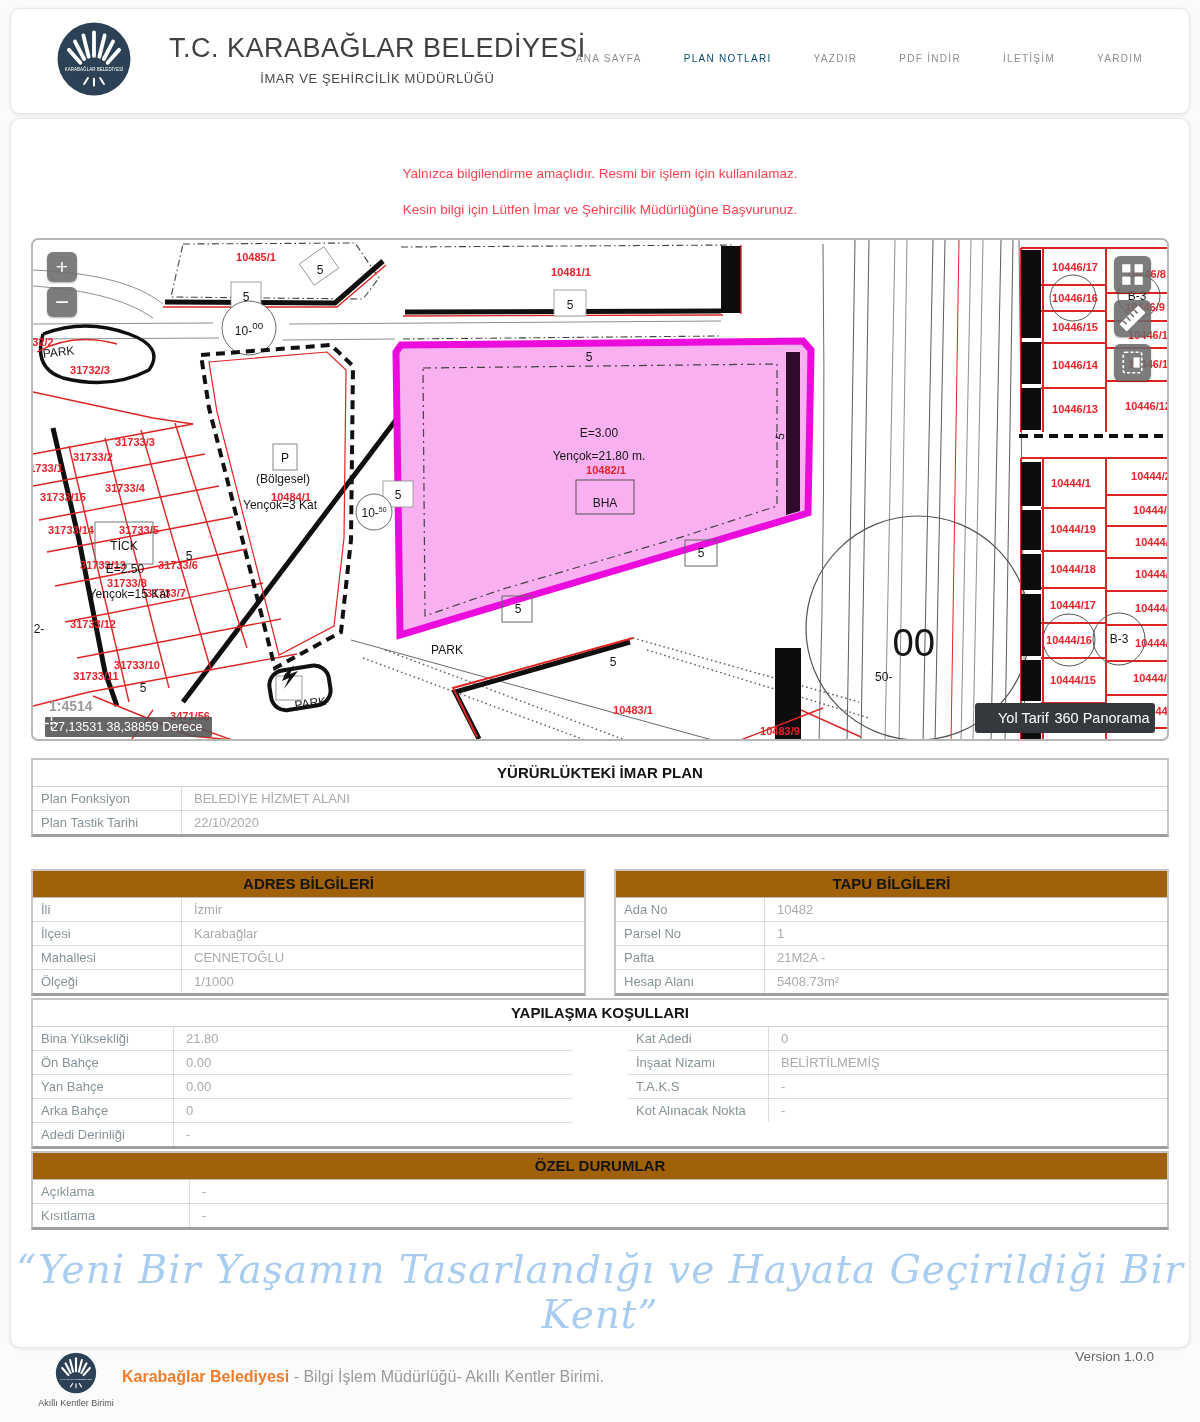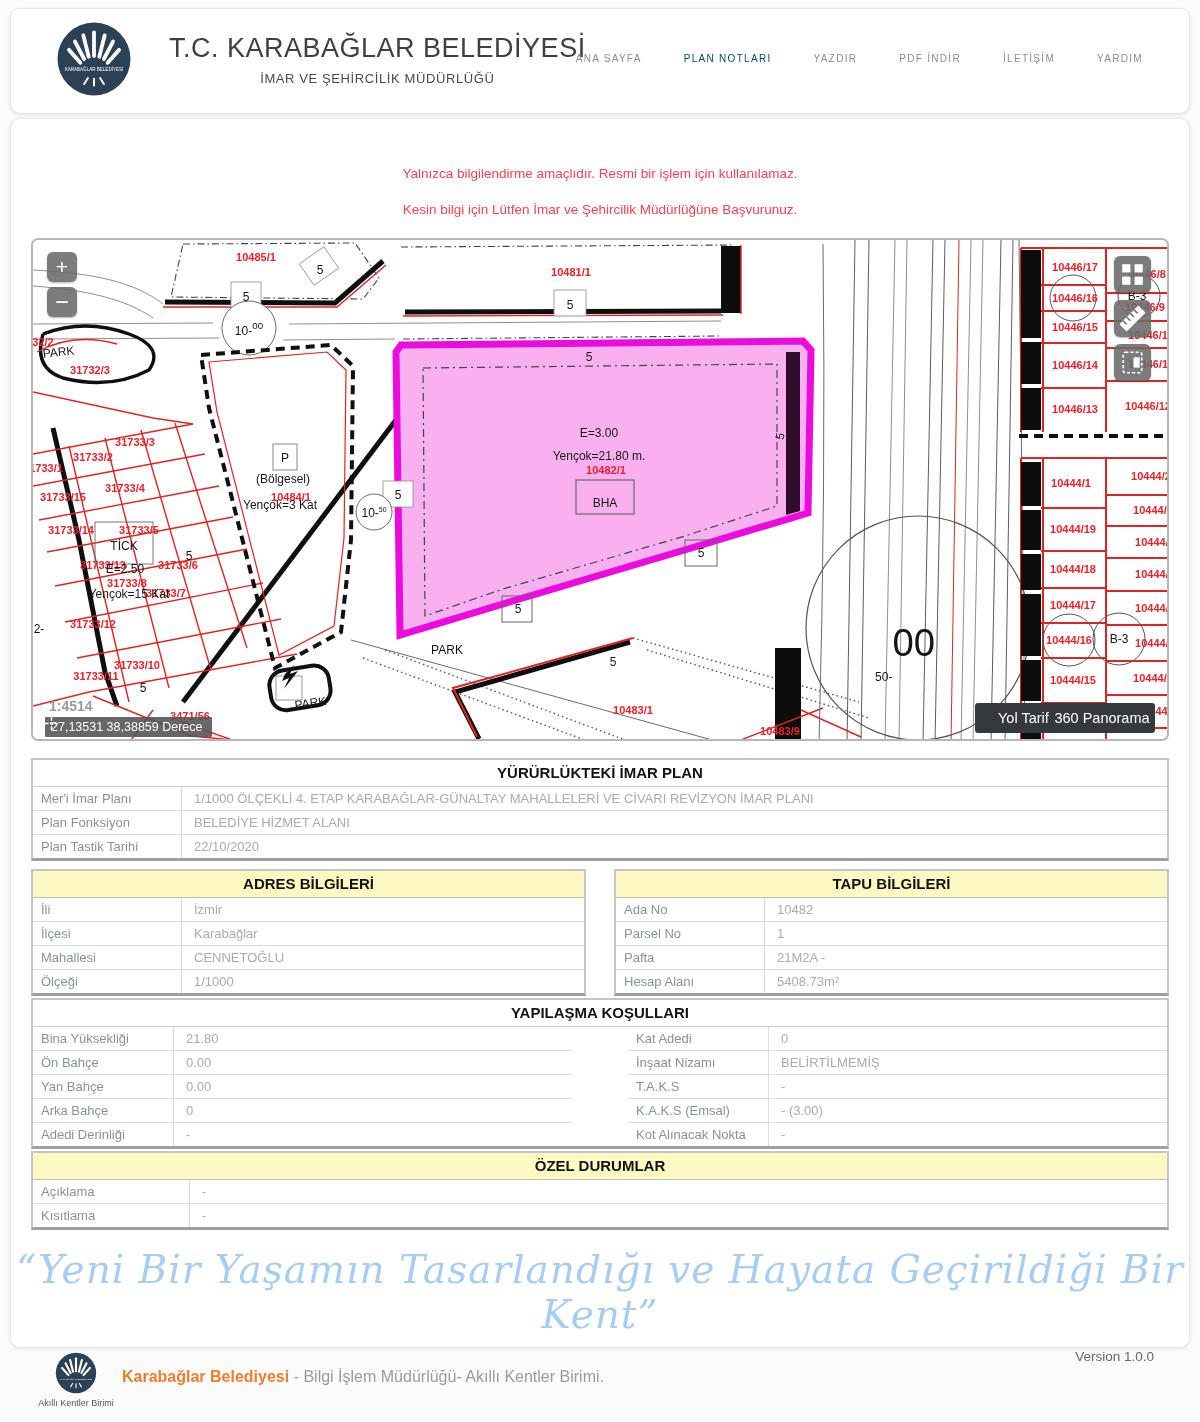--- a/index.html
+++ b/index.html
@@ -29,21 +29,21 @@
   .dkbtn{position:absolute;top:463px;height:30px;background:#35393e;color:#fff;font-size:14.5px;border-radius:3px;display:flex;align-items:center;justify-content:center;cursor:pointer;}
   #btn-yol{left:898px;width:100px;margin-left:44px;} #btn-pano{left:1016px;width:106px;}
   #scale-label{position:absolute;left:16px;top:458px;color:#9a9a9a;font-size:14px;font-weight:bold;}
   #coordbar{position:absolute;left:12px;top:477px;height:20px;background:rgba(82,82,82,.88);color:#fff;font-size:12.5px;display:flex;align-items:center;gap:7px;padding:0 9px 0 6px;border-radius:1px;}
   
   .ml{font-family:"Liberation Sans",sans-serif;text-anchor:middle;fill:#161616;font-size:12px;}
   .ml.red{fill:#e8232a;font-weight:bold;font-size:11px;}
   
   .tbl{position:absolute;background:#fff;border:2px solid #c6c6c6;border-bottom:3px solid #9f9f9f;box-sizing:border-box;}
   .tbl-h{height:26px;line-height:26px;text-align:center;font-weight:bold;font-size:15px;color:#141414;border-bottom:1px solid #cfcfcf;}
-  .tbl-h.gray{background:#fef9c3;border-bottom:1px solid #bdbdbd;}
+  .tbl-h.gray{background:#a16207;border-bottom:1px solid #bdbdbd;}
   .trow{display:flex;height:23px;line-height:23px;font-size:13px;border-bottom:1px solid #dcdcdc;}
   .trow:last-child{border-bottom:none;}
   .tl{width:140px;padding-left:8px;color:#87939a;border-right:1px solid #dcdcdc;flex:none;}
   .tv{flex:1;padding-left:12px;color:#ababab;}
   #tbl-plan{left:20px;top:639px;width:1138px;}
   #tbl-adres{left:20px;top:750px;width:555px;}
   #tbl-tapu{left:603px;top:750px;width:555px;}
   #tbl-yapi{left:20px;top:879px;width:1138px;}
   #tbl-ozel{left:20px;top:1032px;width:1138px;}
   .cols{display:flex;gap:56px;}
@@ -333,24 +333,20 @@
           </g>
         <circle cx="7" cy="7" r="1.5" fill="#fff"></circle>
       </svg>
       <span>27,13531 38,38859 Derece</span>
     </div>
   </div>
 
   <div class="tbl" id="tbl-plan">
     <div class="tbl-h">YÜRÜRLÜKTEKİ İMAR PLAN</div>
     <div class="trow">
-        <div class="tl">Mer'i İmar Planı</div>
-        <div class="tv">1/1000 ÖLÇEKLİ 4. ETAP KARABAĞLAR-GÜNALTAY MAHALLELERİ VE CİVARI REVİZYON İMAR PLANI</div>
-      </div>
-    <div class="trow">
         <div class="tl">Plan Fonksiyon</div>
         <div class="tv">BELEDİYE HİZMET ALANI</div>
       </div>
     <div class="trow">
         <div class="tl">Plan Tastik Tarihi</div>
         <div class="tv">22/10/2020</div>
       </div>
   </div>
 
   <div class="tbl" id="tbl-adres">
@@ -423,24 +419,20 @@
             <div class="tl">Kat Adedi</div>
             <div class="tv">0</div>
           </div>
         <div class="trow">
             <div class="tl">İnşaat Nizamı</div>
             <div class="tv">BELİRTİLMEMİŞ</div>
           </div>
         <div class="trow">
             <div class="tl">T.A.K.S</div>
             <div class="tv">-</div>
-          </div>
-        <div class="trow">
-            <div class="tl">K.A.K.S (Emsal)</div>
-            <div class="tv">- (3.00)</div>
           </div>
         <div class="trow">
             <div class="tl">Kot Alınacak Nokta</div>
             <div class="tv">-</div>
           </div>
       </div>
     </div>
   </div>
 
   <div class="tbl" id="tbl-ozel">

